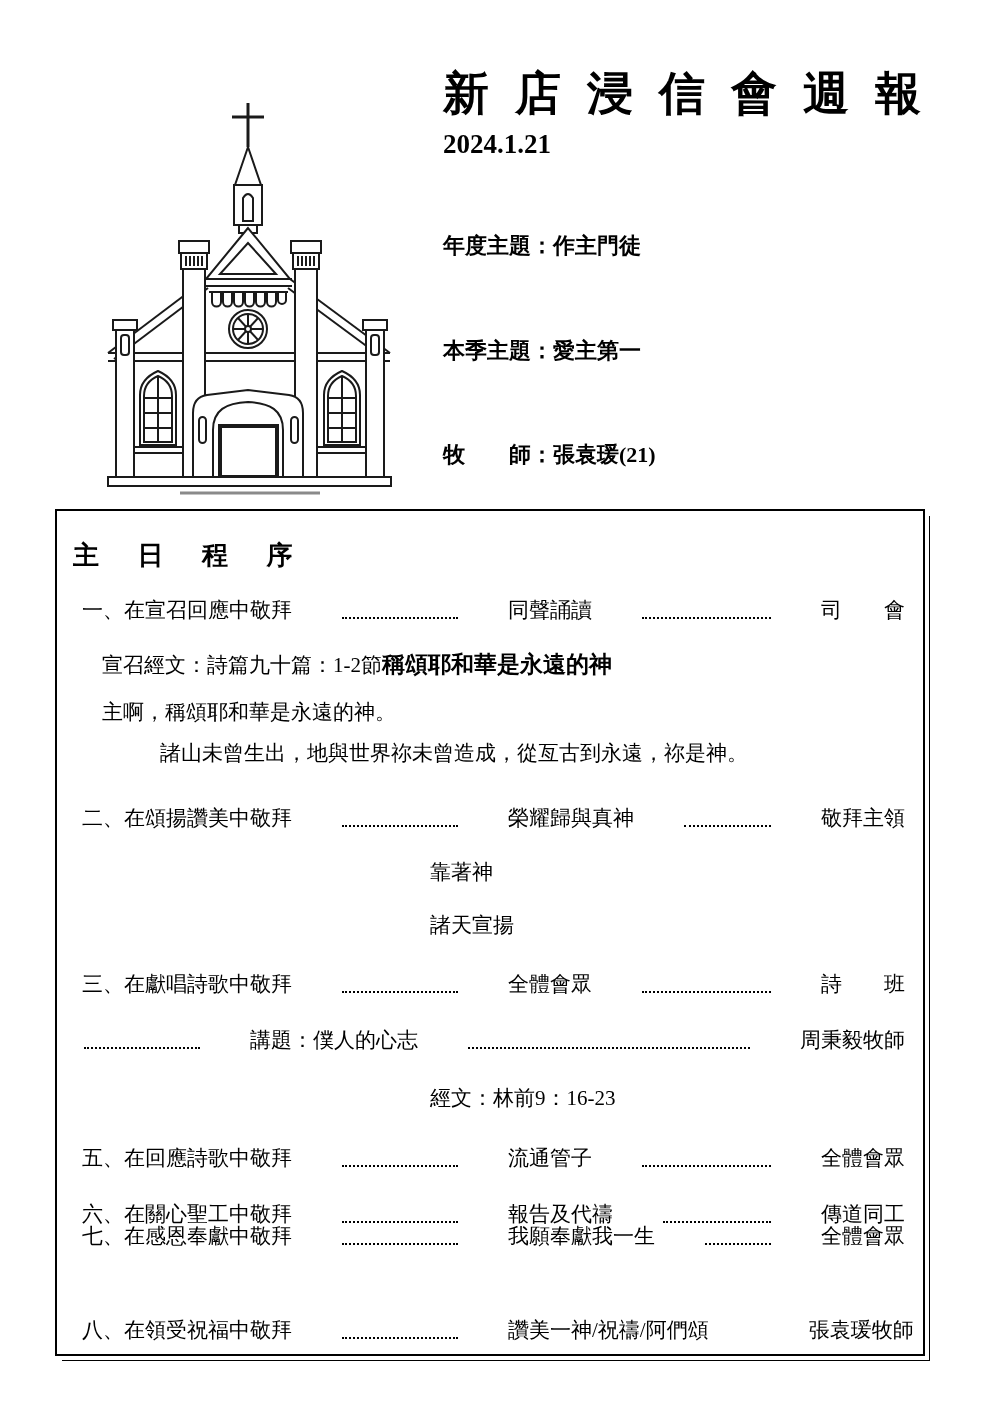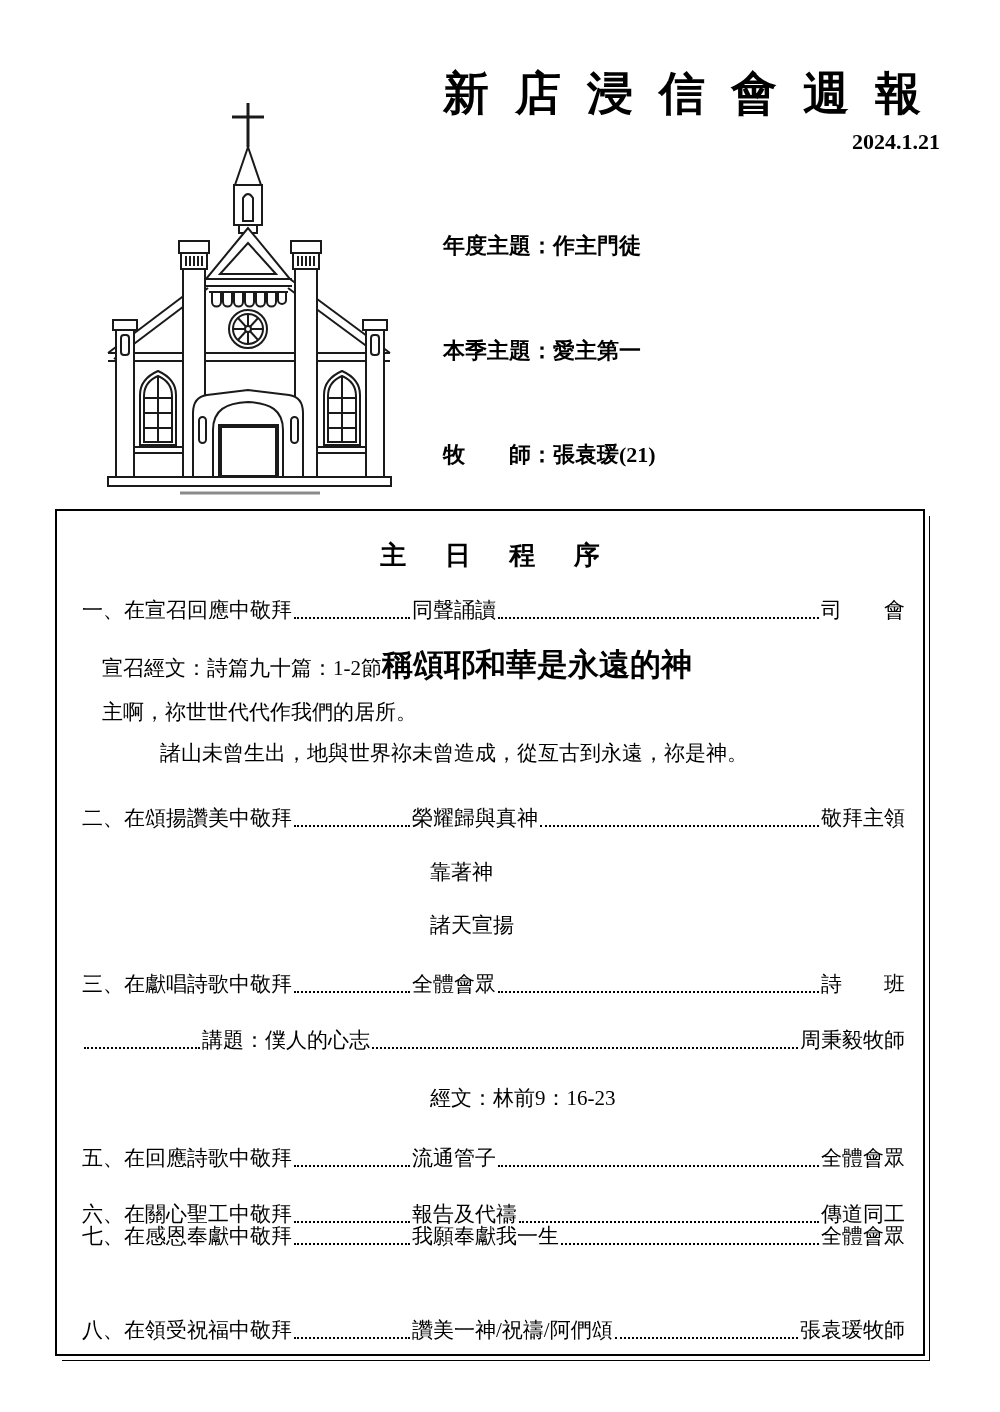--- a/index.html
+++ b/index.html
@@ -6,52 +6,52 @@
   body{
     width:1000px;height:1412px;background:#ffffff;position:relative;
     font-family:"Liberation Serif","DejaVu Serif",serif;color:#000;overflow:hidden;
   }
   
   .masthead-title{
     position:absolute;left:443px;top:64px;font-size:46px;line-height:60px;
     letter-spacing:26px;white-space:nowrap;font-weight:bold;
   }
   .masthead-date{
-    position:absolute;left:443px;top:129px;width:497px;text-align:right;
-    font-size:22px;font-weight:bold;
+    position:absolute;left:443px;top:129px;width:497px;
+    font-size:27px;font-weight:bold;
   }
   .info-block{
     position:absolute;left:443px;top:160px;width:520px;
     font-size:22px;font-weight:bold;line-height:34.7px;white-space:pre;
   }
   .info-line a{font-weight:bold;text-decoration:underline;}
   
   .church{position:absolute;left:80px;top:95px;width:340px;height:410px;}
   
   .program-box{
     position:absolute;left:55px;top:509px;width:866px;height:843px;
     border:2px solid #000;background:#fff;
     box-shadow:5px 5px 0 -1px #fff,6px 6px 0 -1px #000;
   }
   .prog-heading{
-    position:absolute;left:0;right:0;top:27px;text-align:center;
+    position:absolute;left:0;right:0;top:27px;text-align:left;
     font-size:26px;font-weight:bold;letter-spacing:16px;text-indent:16px;
   }
   .prog-row{
     position:absolute;left:25px;right:18px;display:flex;align-items:flex-end;
-    font-size:21px;line-height:27px;white-space:nowrap;
+    font-size:21px;line-height:27px;white-space:nowrap;gap:48px;
   }
   .prog-row .t1,.prog-row .t2,.prog-row .t3{flex:0 0 auto;}
   .lead{border-bottom:2px dotted #000;margin:0 2px 5px 2px;height:1px;align-self:flex-end;}
   .lead1{flex:0 0 116px;}
   .lead2{flex:1 1 auto;}
   .sub-line{
     position:absolute;font-size:21px;line-height:28px;white-space:nowrap;
   }
-  .sub-line .bold-title{font-weight:bold;font-size:31px;}
+  .sub-line .bold-title{font-weight:bold;font-size:23px;}
 </style>
 </head>
 <body>
 
 <svg class="church" viewBox="0 0 340 410" fill="none" stroke="#1a1a1a" stroke-width="2">
 
   <g stroke-width="3">
     <line x1="168" y1="8" x2="168" y2="52"></line>
     <line x1="152" y1="22" x2="184" y2="22"></line>
   </g>
@@ -194,21 +194,21 @@
     <span class="t1">一、在宣召回應中敬拜</span>
     <span class="lead lead1"></span>
     <span class="t2">同聲誦讀</span>
     <span class="lead lead2"></span>
     <span class="t3">司　　會</span>
   </div>
 
   <div class="sub-line" style="top:140px;left:45px">
     <span>宣召經文：詩篇九十篇：1-2節</span><span class="bold-title">稱頌耶和華是永遠的神</span>
   </div>
-  <div class="sub-line" style="top:187px;left:45px">主啊，祢世世代代作我們的居所。</div>
+  <div class="sub-line" style="top:187px;left:45px">主啊，稱頌耶和華是永遠的神。</div>
   <div class="sub-line" style="top:228px;left:103px">諸山未曾生出，地與世界祢未曾造成，從亙古到永遠，祢是神。</div>
 
   <div class="prog-row" style="top:294px">
     <span class="t1">二、在頌揚讚美中敬拜</span>
     <span class="lead lead1"></span>
     <span class="t2">榮耀歸與真神</span>
     <span class="lead lead2"></span>
     <span class="t3">敬拜主領</span>
   </div>
 

